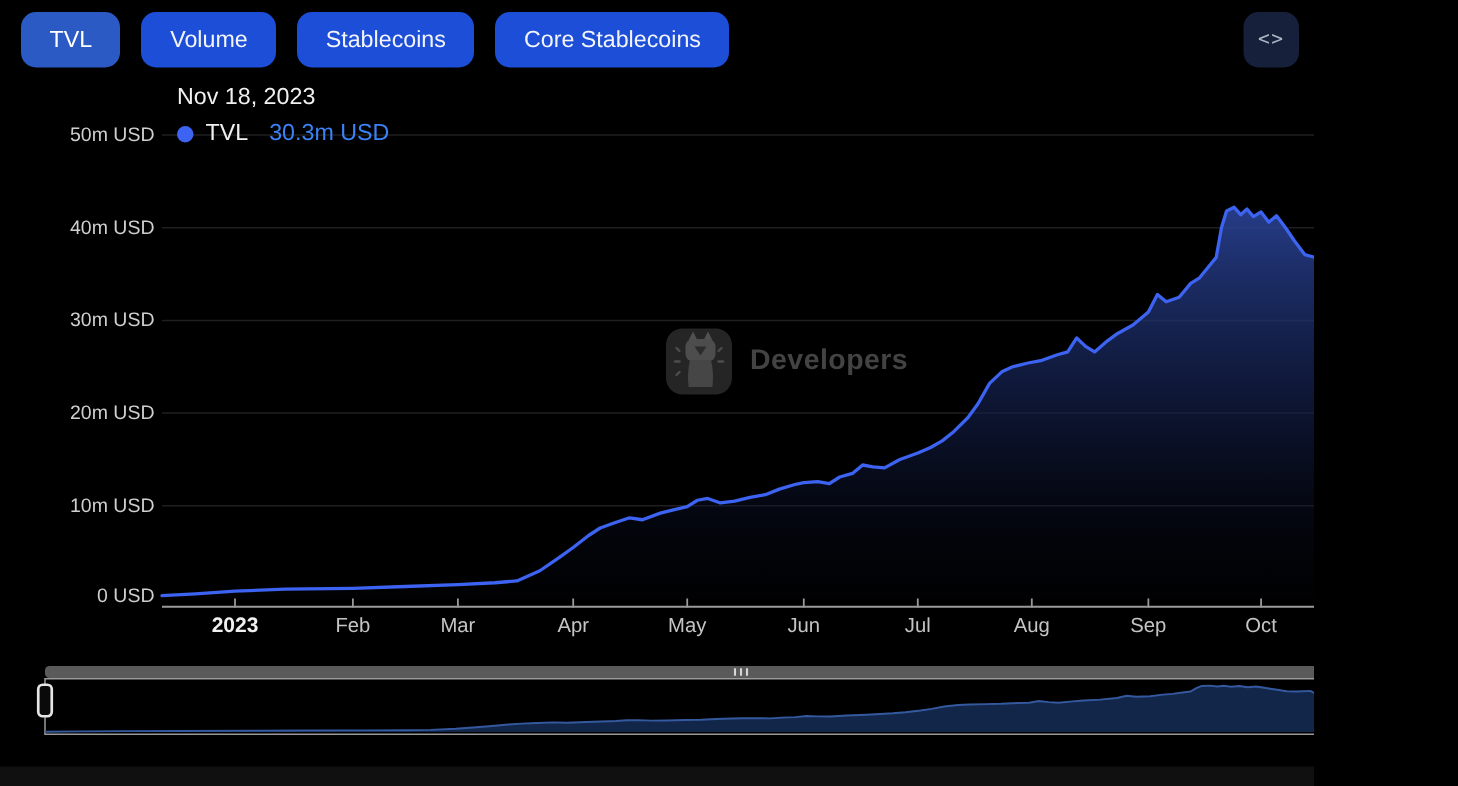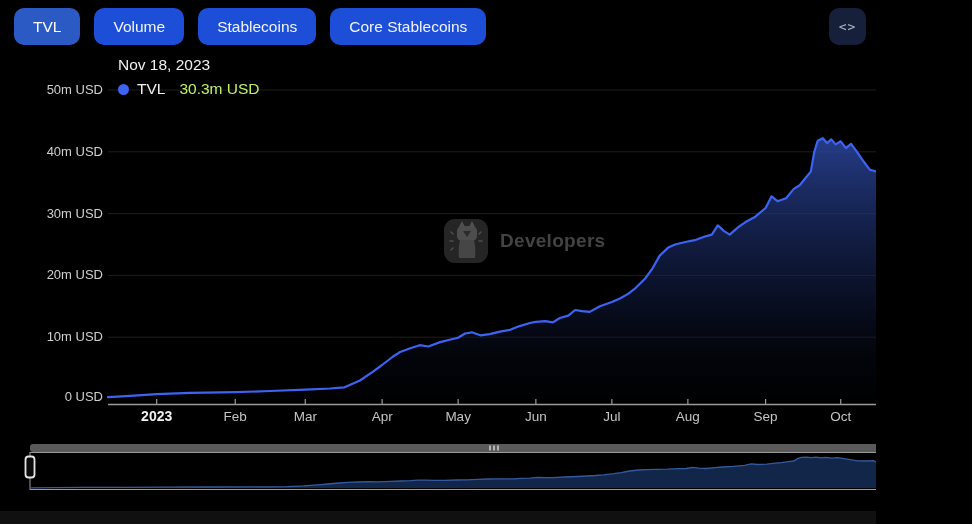--- a/index.html
+++ b/index.html
@@ -24,21 +24,21 @@
     border:none; border-radius:10px; background:#16203b; color:#aeb6c4;
     font-family:"DejaVu Sans Mono", monospace; font-size:13px; letter-spacing:1px;
     cursor:pointer; display:flex; align-items:center; justify-content:center;
   }
   
   .tooltip { position:absolute; left:118px; top:56px; color:#f5f5f5; z-index:5; }
   .tooltip .date { font-size:15.5px; color:#f0f0f0; }
   .tooltip .row { display:flex; align-items:center; margin-top:6px; font-size:15.5px; }
   .tooltip .dot { width:11px; height:11px; border-radius:50%; margin-right:8px; display:inline-block; }
   .tooltip .name { color:#f0f0f0; margin-right:14px; }
-  .tooltip .val  { color:#bef264; }
+  .tooltip .val  { color:#3b82f6; }
   
   .watermark {
     position:absolute; left:443px; top:218px; display:flex; align-items:center; gap:11px;
     opacity:0.95; pointer-events:none;
   }
   .watermark .wm-text { font-size:19px; font-weight:bold; color:#474747; letter-spacing:0.3px; }
   
   svg.layer { position:absolute; left:0; top:0; }
   .footer-strip { position:absolute; left:0; bottom:0; width:972px; height:13px; background:#101010; }
 </style>

